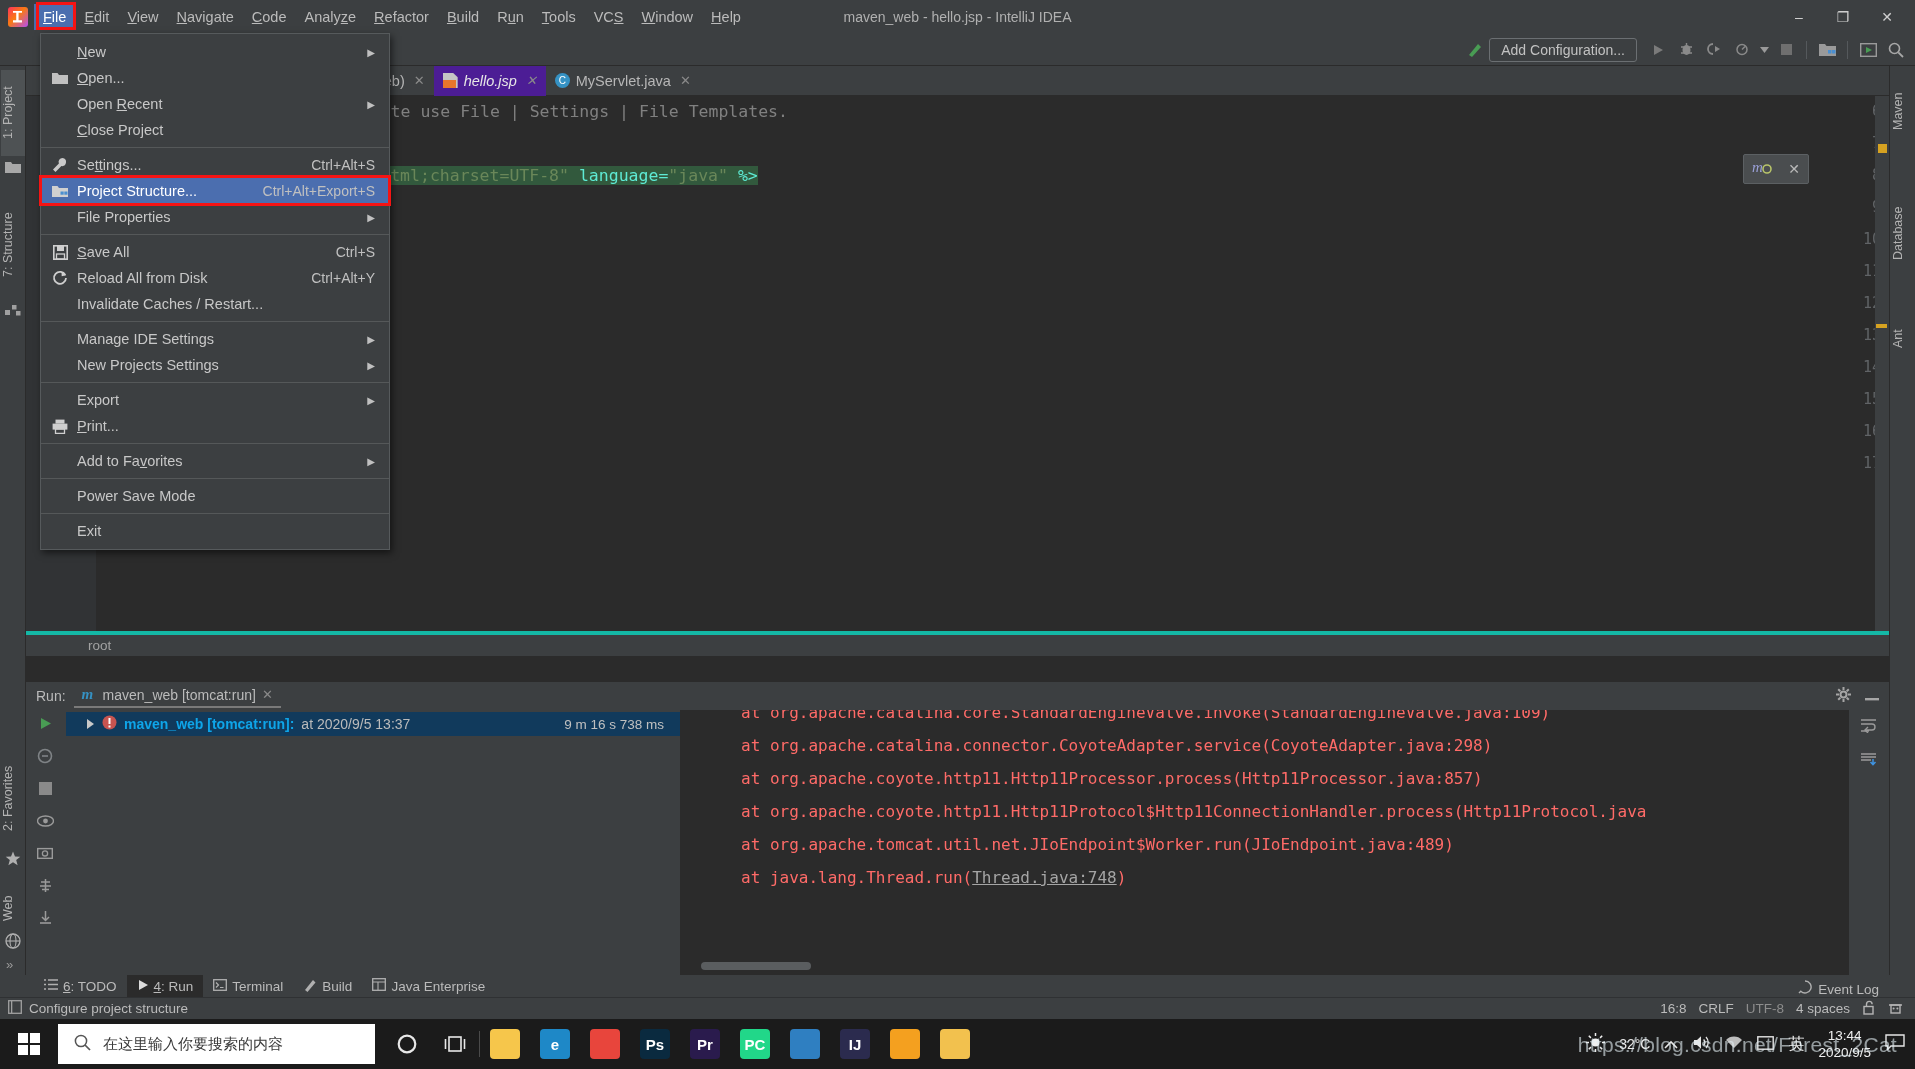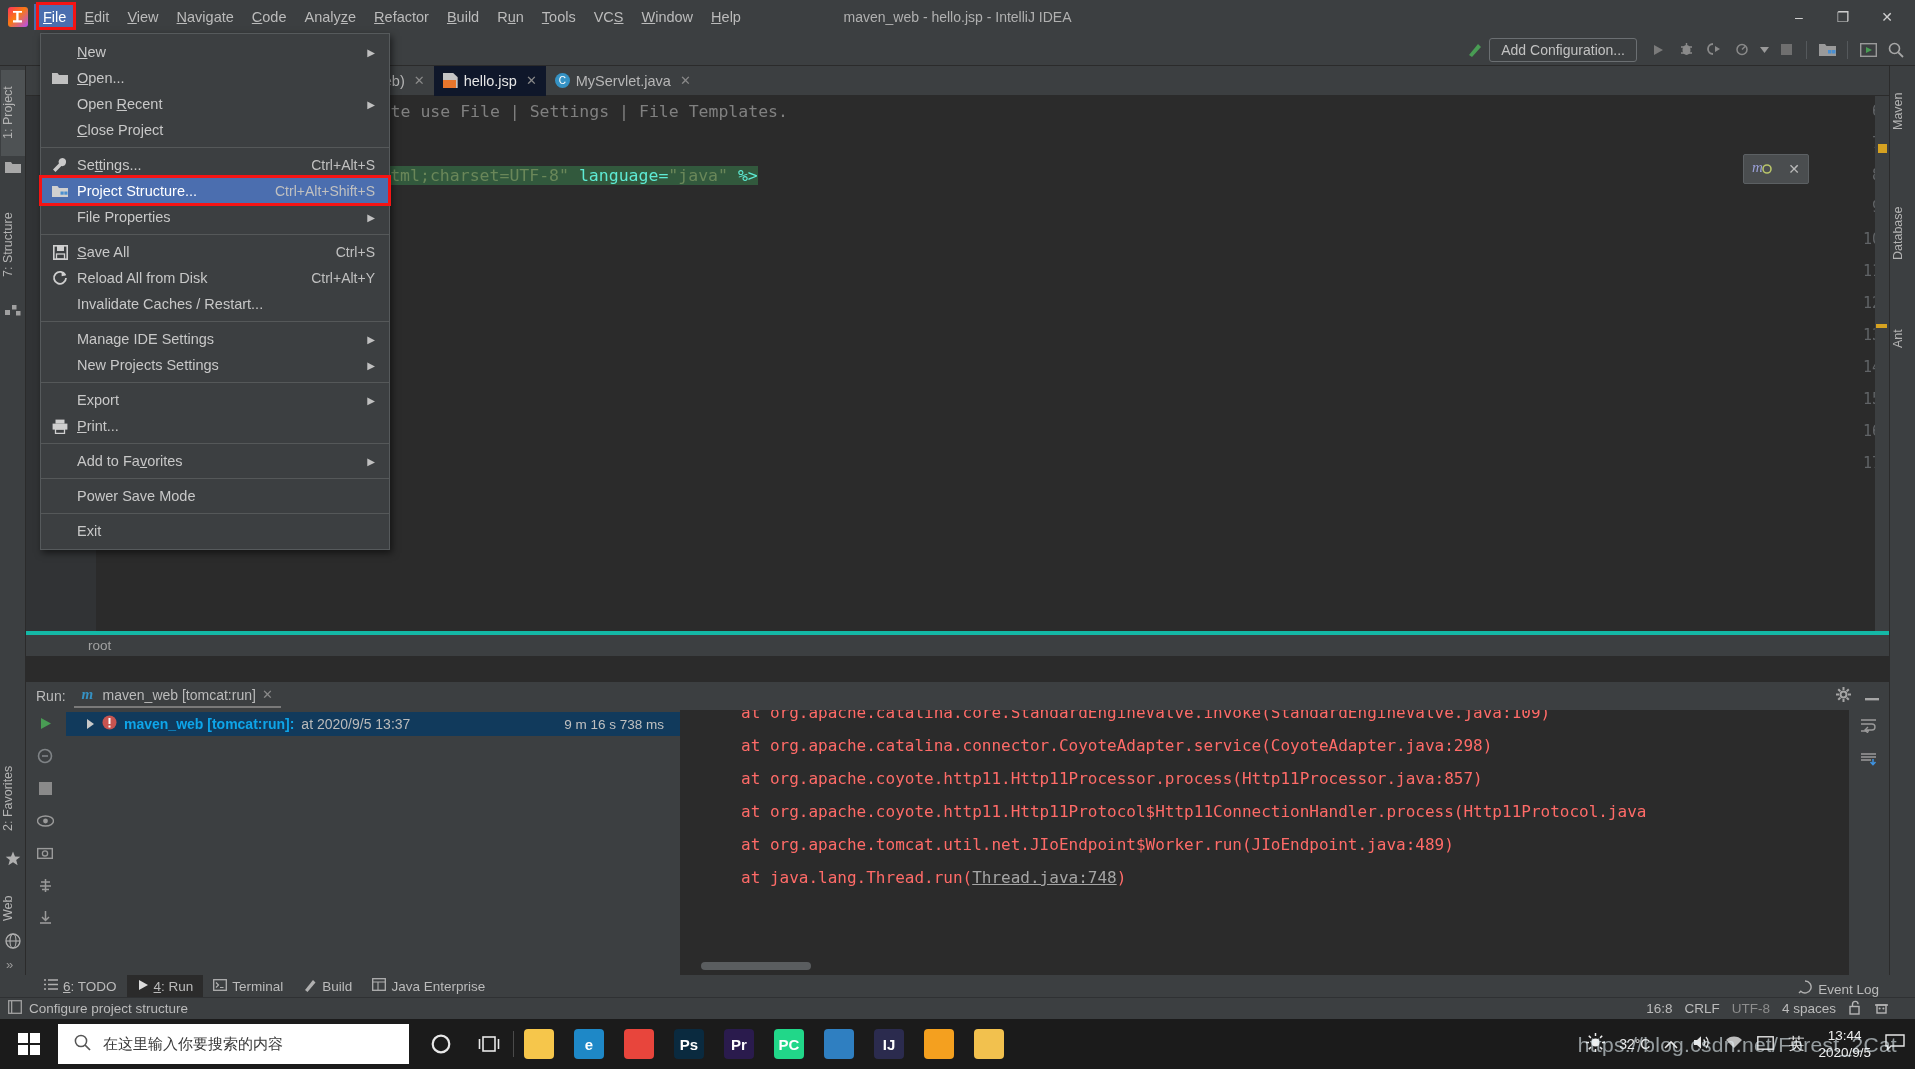--- a/index.html
+++ b/index.html
@@ -96,21 +96,21 @@
   .tabrow {
     height: 30px; background: #3c3f41; display: flex; align-items: center;
     border-bottom: 1px solid #2b2b2b; position: relative;
   }
   .tab-tools { display: flex; align-items: center; padding-left: 6px; gap: 3px; }
   .ttool { width: 26px; height: 26px; display: flex; align-items: center; justify-content: center; color: #a6a6a6; font-size: 14px; }
   .ftab {
     display: flex; align-items: center; gap: 6px; height: 30px; padding: 0 9px;
     font-size: 14.5px; color: #b7b7b7; white-space: nowrap;
   }
-  .ftab.active { background: #0f172a; color: #e6e6e6; }
+  .ftab.active { background: #4c1d95; color: #e6e6e6; font-style: italic; }
   .ftab .x { color: #8a8a8a; font-size: 13px; margin-left: 3px; }
   .fic { width: 15px; height: 15px; flex: none; display: inline-block; position: relative; }
   .fic-xml { background: #c5c5c5; clip-path: polygon(0 0,70% 0,100% 28%,100% 100%,0 100%); }
   .fic-xml::after { content: ""; position: absolute; left: 0; bottom: 0; width: 10px; height: 8px; background: #e8762c; }
   .fic-m { color: #3592c4; font-style: italic; font-weight: bold; font-size: 15px; line-height: 15px; font-family: "Liberation Serif", serif; }
   .fic-jsp { background: #c5c5c5; clip-path: polygon(0 0,70% 0,100% 28%,100% 100%,0 100%); }
   .fic-jsp::after { content: ""; position: absolute; left: 0; bottom: 0; width: 13px; height: 8px; background: #e8762c; }
   .fic-class { width: 15px; height: 15px; border-radius: 50%; background: #3592c4; color: #fff; font-size: 10px; display: flex; align-items: center; justify-content: center; }
 
   
@@ -194,21 +194,21 @@
     background: #3c3f41; display: flex; align-items: center; font-size: 13.5px; color: #bbbbbb;
   }
   .sbtab { display: flex; align-items: center; gap: 5px; padding: 2px 10px; height: 22px; }
   .sbtab.sel { background: #2b2b2b; }
   .statusbar {
     position: absolute; left: 0; right: 0; bottom: 0; height: 22px;
     background: #3c3f41; display: flex; align-items: center;
     font-size: 13.5px; color: #bbbbbb; border-top: 1px solid #2f3133; text-align: center;
   }
   .sb-left { display: flex; align-items: center; gap: 7px; padding-left: 8px; }
-  .sb-right { position: absolute; right: 26px; display: flex; align-items: center; gap: 12px; }
+  .sb-right { position: absolute; right: 12px; display: flex; align-items: center; gap: 12px; }
 
   
   .menupop {
     position: absolute; left: 40px; top: 33px; width: 350px;
     background: #3c3f41; border: 1px solid #565a5c;
     box-shadow: 2px 3px 7px rgba(0,0,0,.55); z-index: 50;
     padding: 5px 0;
   }
   .mi {
     position: relative; height: 26px; display: flex; align-items: center;
@@ -224,21 +224,21 @@
 
   
   .taskbar {
     position: absolute; left: 0; bottom: 0; width: 1915px; height: 50px;
     background: #1b1b1b; display: flex; align-items: center;
   }
   .startbtn { width: 58px; height: 50px; display: flex; align-items: center; justify-content: center; }
   .winlogo { width: 22px; height: 22px; display: grid; grid-template-columns: 1fr 1fr; grid-template-rows: 1fr 1fr; gap: 2.5px; }
   .winlogo i { background: #ffffff; display: block; }
   .searchbox {
-    width: 351px; height: 40px; background: #ffffff; display: flex; align-items: center;
+    width: 317px; height: 40px; background: #ffffff; display: flex; align-items: center;
     gap: 12px; padding-left: 16px; font-size: 15px; color: #3a3a3a; margin-right: 8px;
   }
   .tb-sysico { width: 48px; height: 50px; display: flex; align-items: center; justify-content: center; color: #e8e8e8; }
   .tbapp { width: 50px; height: 50px; display: flex; align-items: center; justify-content: center; position: relative; }
   .tbapp .sq { width: 30px; height: 30px; border-radius: 4px; display: flex; align-items: center; justify-content: center; font-size: 15px; font-weight: bold; color: #fff; }
   .tray { position: absolute; right: 0; height: 50px; display: flex; align-items: center; gap: 14px; padding-right: 10px; color: #eaeaea; font-size: 14px; }
   .clock { text-align: center; font-size: 13.5px; line-height: 17px; color: #f0f0f0; }
   .watermark {
     position: absolute; right: 18px; bottom: 12px; font-size: 21px; color: rgba(225,235,240,.62);
     letter-spacing: .3px; pointer-events: none; white-space: nowrap;
@@ -693,21 +693,21 @@
         </div>
         <div class="mi sel">
           <span class="mic">
             <svg width="16" height="14" viewBox="0 0 16 14">
               <path d="M0 2 L5.5 2 L7 4 L16 4 L16 13 L0 13 Z" fill="#d0d0d0"></path>
               <rect x="8.5" y="7.5" width="3.2" height="3.2" fill="#4b8fd0"></rect>
               <rect x="12.3" y="7.5" width="3.2" height="3.2" fill="#4b8fd0"></rect>
             </svg>
           </span>
           <span>Project Structure...</span>
-          <span class="short">Ctrl+Alt+Shift+S</span>
+          <span class="short">Ctrl+Alt+Export+S</span>
           <span class="ps-hl"></span>
         </div>
         <div class="mi">
           <span>File Properties</span>
           <span class="arrow">▶</span>
         </div>
         <div class="msep"></div>
         <div class="mi">
           <span class="mic">
             <svg width="15" height="15" viewBox="0 0 15 15">

